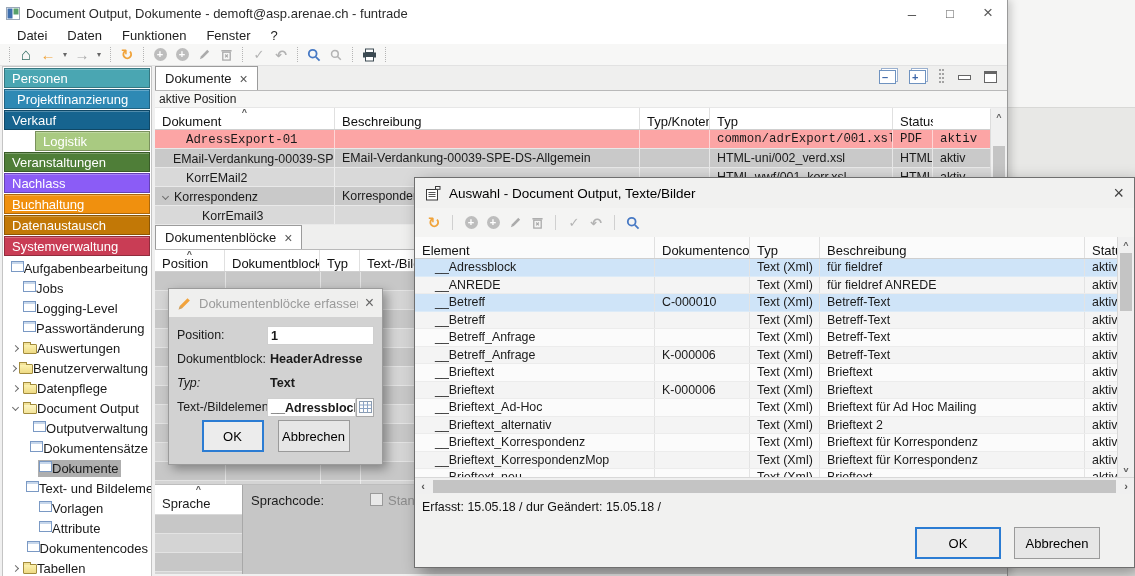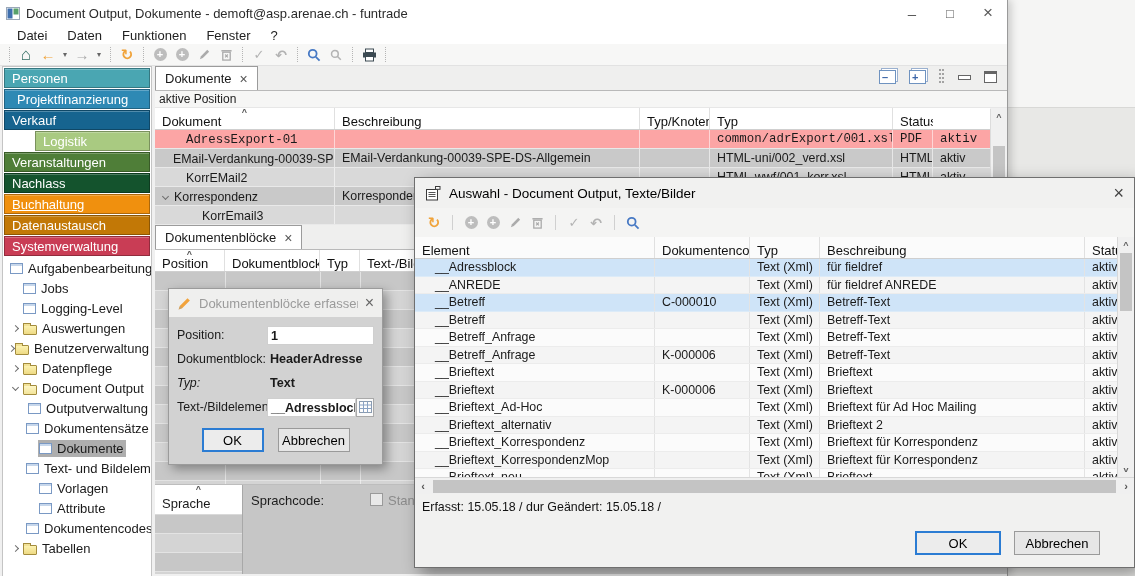--- a/index.html
+++ b/index.html
@@ -38,21 +38,21 @@
   
   .sidebar { position:absolute; left:2px; top:66px; width:150px; bottom:0; background:#fff; border:1px solid #c4c4c4; border-bottom:none; display:flex; flex-direction:column; }
   .cat { height:20px; margin:1px 1px 0 1px; background:var(--c); color:#fff; font-size:13px; display:flex; align-items:center; padding-left:7px; border:1px solid rgba(0,0,0,.28); box-shadow:inset 0 1px 0 rgba(255,255,255,.25); white-space:nowrap; overflow:hidden; }
   .tree { flex:1; background:#fff; padding-top:2px; overflow:hidden; }
   .tree-item { height:20px; display:flex; align-items:center; padding-left:6px; white-space:nowrap; }
   .tree-item.ind-1 { padding-left:22px; }
   .chev-slot { width:13px; display:flex; align-items:center; justify-content:center; }
   .chev { display:none; width:5px; height:5px; border-right:1.6px solid #6e6e6e; border-bottom:1.6px solid #6e6e6e; }
   .ex-right .chev { display:inline-block; transform:rotate(-45deg); }
   .ex-down  .chev { display:inline-block; transform:rotate(45deg); margin-top:-2px; }
-  .t-hl { display:flex; align-items:center; gap:5px; padding:1px 3px 1px 1px; }
+  .t-hl { display:flex; align-items:flex-start; padding:1px 3px 1px 1px; }
   .tree-item.selected .t-hl { background:#aeaeae; }
   .t-icon { flex:none; }
   .ic-window .t-icon { width:13px; height:11px; background:#fff; border:1px solid #7a99c4; box-shadow:inset 0 2px 0 #c7d7eb; }
   .ic-folder .t-icon, .ic-folder-open .t-icon { width:14px; height:10px; background:linear-gradient(#fcf2b0,#eeda84); border:1px solid #a38c3e; border-radius:1px; position:relative; margin-top:3px; }
   .ic-folder .t-icon::before, .ic-folder-open .t-icon::before { content:""; position:absolute; top:-3px; left:-1px; width:6px; height:2px; background:#f2e298; border:1px solid #a38c3e; border-bottom:none; }
   .ic-folder-open .t-icon { background:linear-gradient(#fdf6c6,#f3e49a); }
   .t-label { font-size:13px; overflow:hidden; }
 
   
   .content { position:absolute; left:155px; top:66px; right:0; bottom:0; }
@@ -118,21 +118,21 @@
   .ds-close::before { content:"×"; color:#666; font-size:16px; }
   .ds-body { padding:6px 8px 0 8px; }
   .fld { display:flex; align-items:center; height:24px; }
   .f-label { width:90px; font-size:12.4px; flex:none; }
   .f-italic .f-label { font-style:italic; }
   .f-value { flex:1; font-weight:bold; font-size:12.6px; padding:2px 3px; white-space:nowrap; overflow:hidden; }
   .f-input .f-value { background:#fff; border:1px solid #cfcfcf; height:19px; }
   .f-pick { display:none; width:18px; height:19px; background:#fafafa; border:1px solid #a9a9a9; align-items:center; justify-content:center; }
   .f-picker .f-pick { display:flex; }
   .ds-buttons { position:absolute; left:0; right:0; bottom:12px; display:flex; justify-content:center; gap:14px; }
-  .btn { height:24px; background:#e6e6e6; border:1px solid #9a9a9a; font-size:13px; display:flex; align-items:center; justify-content:center; font-family:inherit; }
+  .btn { height:32px; background:#e6e6e6; border:1px solid #9a9a9a; font-size:13px; display:flex; align-items:center; justify-content:center; font-family:inherit; }
   .btn.default { border:2px solid #2b7cd3; background:#ececec; }
   .ds-buttons .btn.default { width:62px; }
   .ds-buttons .btn.plain { width:72px; }
 
   
   .dlg-big { position:absolute; left:414px; top:177px; width:721px; height:391px; background:#f1f1f0; border:1px solid #6f6f6f; box-shadow:6px 6px 16px rgba(0,0,0,.4); z-index:30; display:flex; flex-direction:column; }
   .db-title { height:30px; display:flex; align-items:center; gap:8px; padding:0 10px; background:#f1f1f0; }
   .db-title .db-text { flex:1; font-size:13.5px; color:#000; white-space:nowrap; overflow:hidden; }
   .db-close::before { content:"×"; font-size:18px; color:#444; }
   .db-toolbar { height:29px; display:flex; align-items:center; padding-left:8px; background:#f4f4f3; }
@@ -262,21 +262,21 @@
         </div>
 
         <div class="cat" style="background: rgb(169, 202, 129); margin-left: 32px;">
           <span class="cat-label">Logistik</span>
         </div>
 
         <div class="cat" style="background: rgb(79, 126, 56);">
           <span class="cat-label">Veranstaltungen</span>
         </div>
 
-        <div class="cat" style="background: #14532d;">
+        <div class="cat" style="background: #8b5cf6;">
           <span class="cat-label">Nachlass</span>
         </div>
 
         <div class="cat" style="background: rgb(240, 144, 14); text-decoration: underline;">
           <span class="cat-label">Buchhaltung</span>
         </div>
 
         <div class="cat" style="background: rgb(194, 120, 6);">
           <span class="cat-label">Datenaustausch</span>
         </div>
@@ -305,20 +305,27 @@
         </div>
 
         <div class="tree-item ic-window">
           <span class="chev-slot"></span>
           <span class="t-hl">
             <span class="t-icon"></span>
             <span class="t-label">Logging-Level</span>
           </span>
         </div>
 
+        <div class="tree-item ic-window">
+          <span class="chev-slot"></span>
+          <span class="t-hl">
+            <span class="t-icon"></span>
+            <span class="t-label">Passwortänderung</span>
+          </span>
+        </div>
 
         <div class="tree-item ic-folder ex-right">
           <span class="chev-slot">
             <span class="chev"></span>
           </span>
           <span class="t-hl">
             <span class="t-icon"></span>
             <span class="t-label">Auswertungen</span>
           </span>
         </div>

